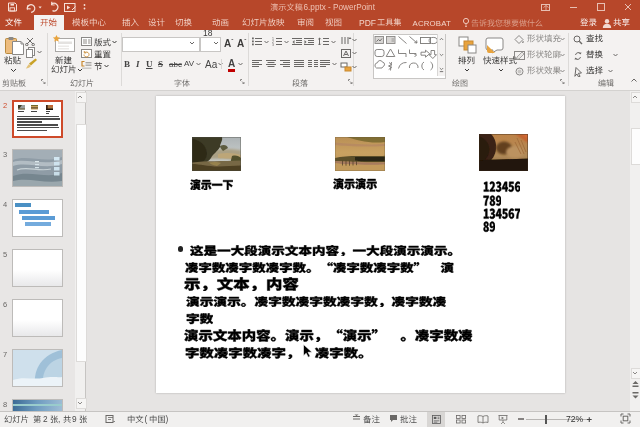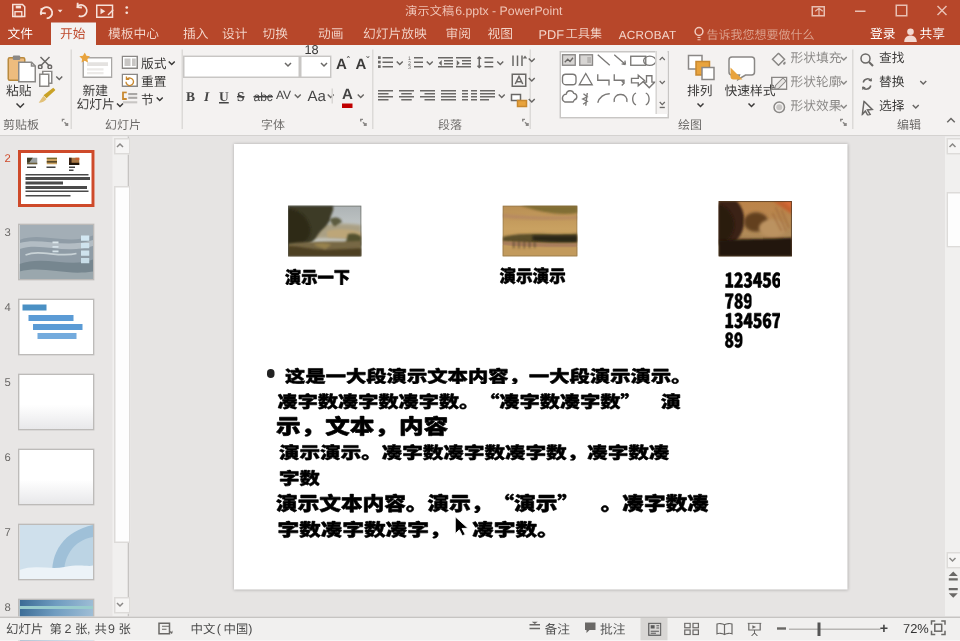--- a/index.html
+++ b/index.html
@@ -1417,19 +1417,19 @@
       </svg>
     </div>
 <div style="position:absolute;left:517px;top:417px;font-size:0;line-height:0;">
       <svg width="8" height="4" viewBox="0 0 8 4">
         <rect x="1" y="1.2" width="6" height="1.6" fill="#6A6866"></rect>
       </svg>
     </div>
 <div style="position:absolute;left:526px;top:419px;width:61px;height:1px;background:#B8B6B4"></div>
     <div style="position:absolute;left:544.5px;top:414.5px;width:2.5px;height:9px;background:#555"></div>
     <div style="position:absolute;left:586.5px;top:413.5px;font-size:0;line-height:0;"><span style="font:bold 9.5px 'Liberation Sans';color:#444">+</span></div>
-<div style="position:absolute;left:602px;top:414.2px;font-size:0;line-height:0;"><span style="font:8.6px 'Liberation Sans';color:#333">72%</span></div>
+<div style="position:absolute;left:566px;top:414.2px;font-size:0;line-height:0;"><span style="font:8.6px 'Liberation Sans';color:#333">72%</span></div>
 <div style="position:absolute;left:620px;top:413px;font-size:0;line-height:0;">
       <svg width="11" height="11" viewBox="0 0 11 11" fill="none" stroke="#6A6866">
 <path d="M1 3.5 V1 h2.5 M7.5 1 H10 v2.5 M10 7.5 V10 H7.5 M3.5 10 H1 V7.5" stroke-width="1"></path>
         <rect x="3.2" y="3.2" width="4.6" height="4.6" stroke-width="1"></rect>
       </svg>
     </div>
 </div>
 </body></html>

